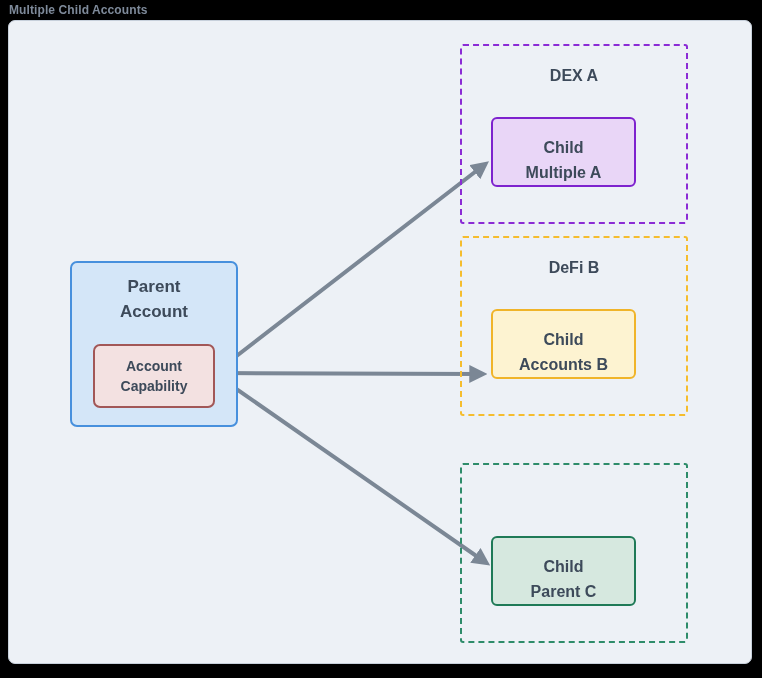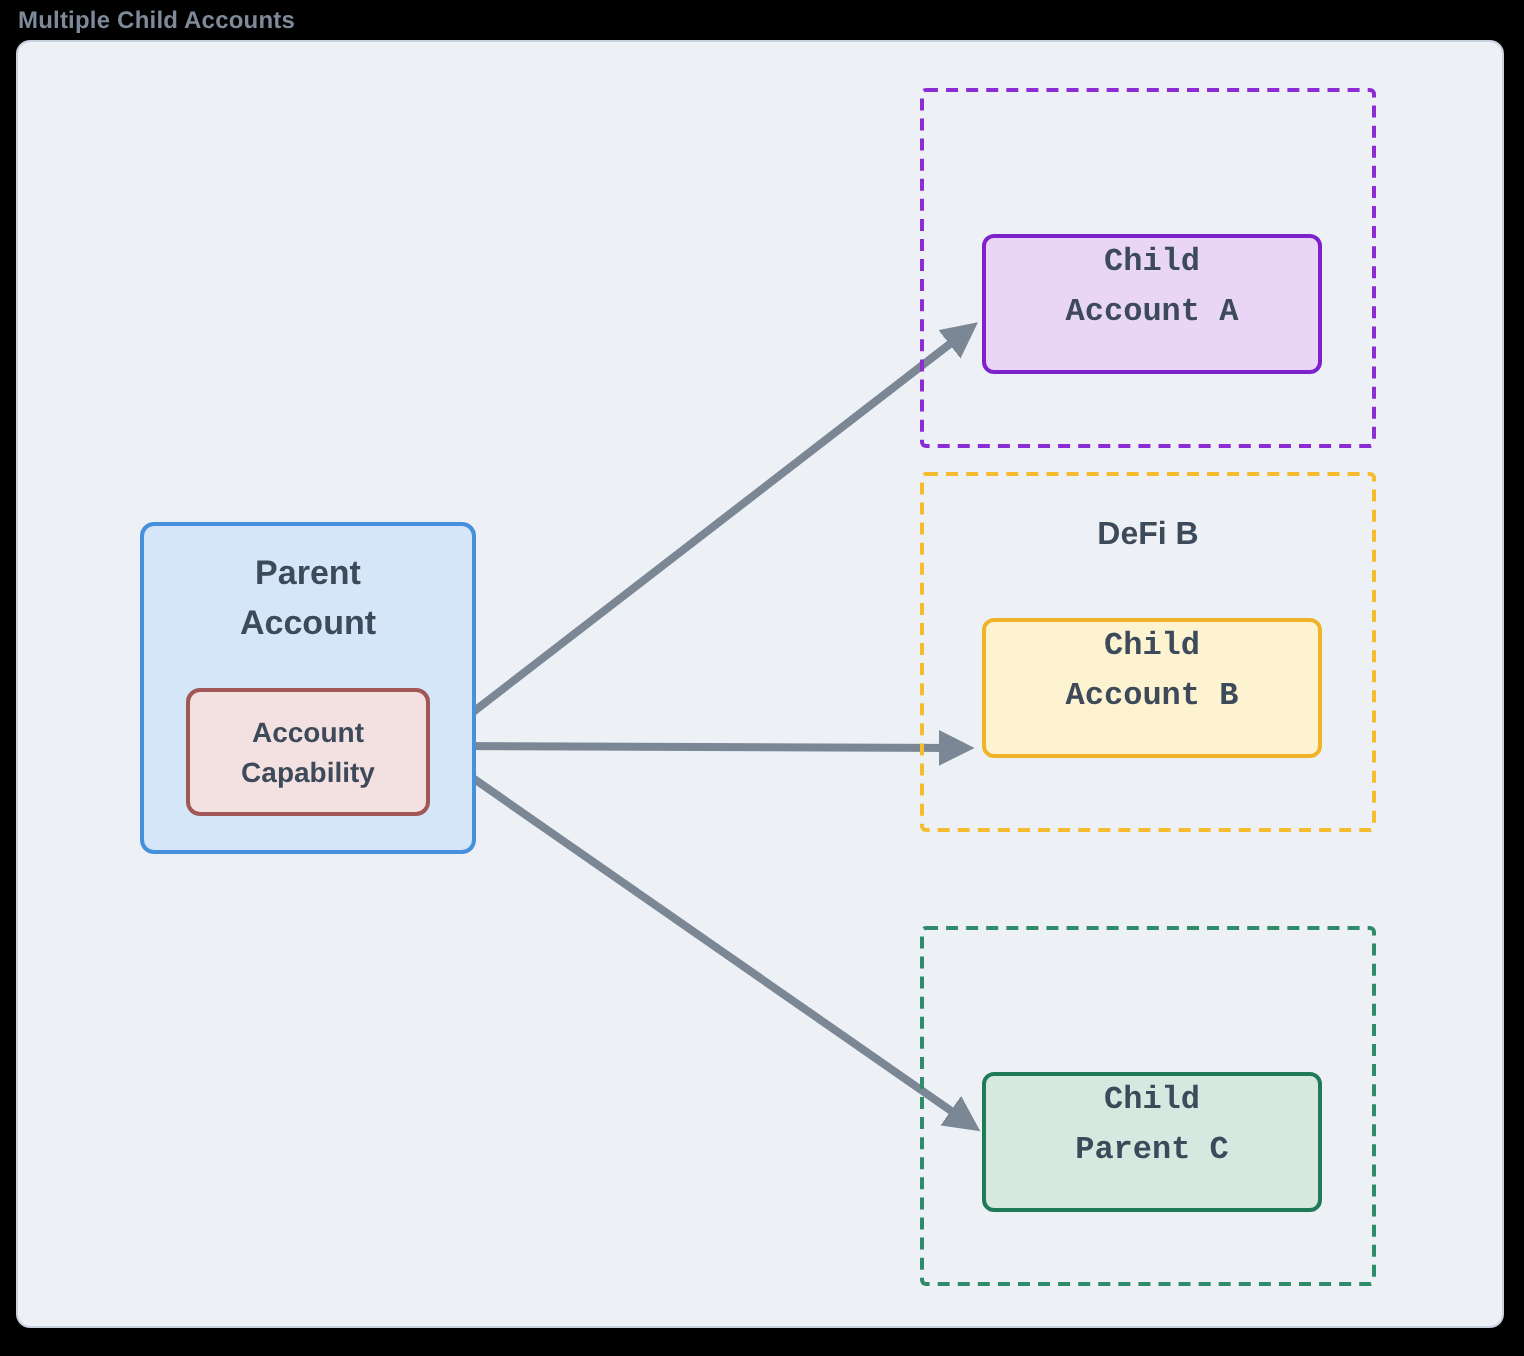--- a/index.html
+++ b/index.html
@@ -94,29 +94,28 @@
   .group-c { top: 442px; }
   .group-label {
     margin-top: 21px;
     font-size: 16px;
     font-weight: 600;
   }
   .child-box {
     position: absolute;
     left: 29px;
     top: 71px;
-    width: 170px;
+    width: 145px;
     height: 70px;
     border-width: 2px;
     border-style: solid;
     border-radius: 6px;
     display: flex;
-    align-items: flex-start;
+    align-items: flex-end;
     justify-content: center;
-    font-family: Liberation Mono, monospace;
   }
   .child-label {
     font-size: 16px;
     font-weight: 600;
     line-height: 25px;
     text-align: center;
   }
 </style>
 </head>
 <body>
@@ -145,34 +144,35 @@
       </div>
       <div class="capability-box" style="background: rgb(243, 225, 225); border-color: rgb(162, 87, 87);">
         <div class="capability-label">
           <span>Account</span>
           <span>Capability</span>
         </div>
       </div>
     </div>
 
     <div class="group group-a" style="border-color: rgb(139, 44, 213);">
+      <div class="group-label">DEX A</div>
       <div class="child-box" style="background: rgb(233, 214, 247); border-color: rgb(126, 34, 206);">
         <div class="child-label">
           <span>Child</span>
-          <span>Account A</span>
+          <span>Multiple A</span>
         </div>
       </div>
     </div>
 
     <div class="group group-b" style="border-color: rgb(245, 189, 46);">
       <div class="group-label">DeFi B</div>
       <div class="child-box" style="background: rgb(253, 243, 209); border-color: rgb(240, 180, 41);">
         <div class="child-label">
           <span>Child</span>
-          <span>Account B</span>
+          <span>Accounts B</span>
         </div>
       </div>
     </div>
 
     <div class="group group-c" style="border-color: rgb(46, 140, 106);">
       <div class="child-box" style="background: rgb(214, 232, 223); border-color: rgb(31, 122, 87);">
         <div class="child-label">
           <span>Child</span>
           <span>Parent C</span>
         </div>

